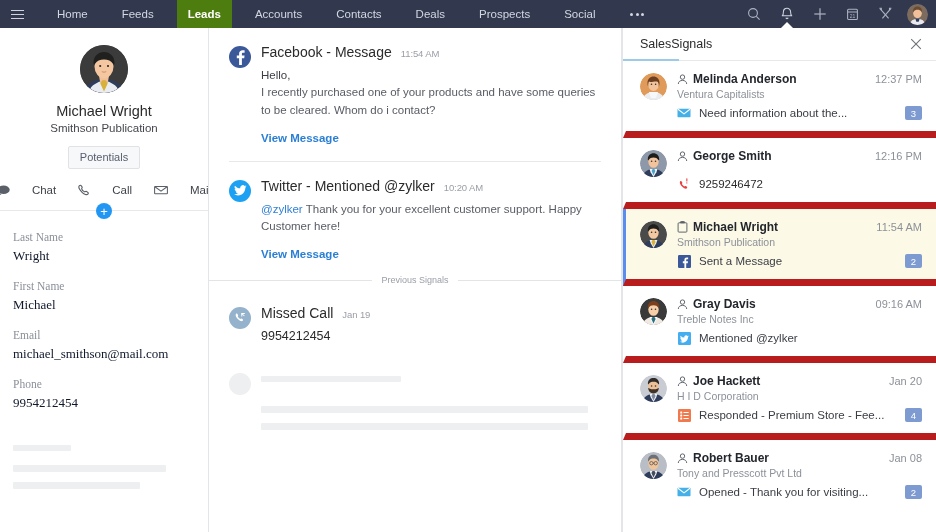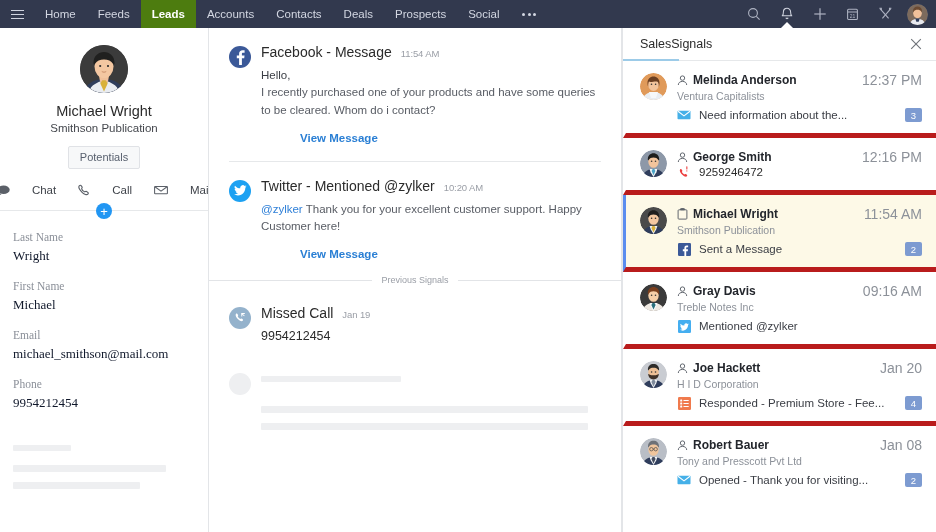--- a/index.html
+++ b/index.html
@@ -11,20 +11,21 @@
   }
   #app { position: relative; width: 936px; height: 532px; }
 
   
   .topnav {
     position: absolute; top: 0; left: 0;
     width: 936px; height: 28px;
     background: #32394e;
     display: flex; align-items: center;
     z-index: 50;
+    gap: 12px;
   }
   .hamburger {
     width: 34px; height: 28px;
     display: flex; flex-direction: column;
     align-items: center; justify-content: center; gap: 3px;
     cursor: pointer;
   }
   .hamburger span { display: block; width: 13px; height: 1px; background: #cfd3de; }
   .navitem {
     height: 28px; padding: 0 11px;
@@ -141,21 +142,21 @@
   .sig-icon.call { background: #94b2cc; }
   .sig-body { flex: 1; min-width: 0; }
   .sig-head { display: flex; align-items: baseline; gap: 9px; }
   .sig-title { font-size: 14px; color: #2b2b2b; }
   .sig-time { font-size: 9.5px; color: #9a9ea6; letter-spacing: -0.1px; }
   .sig-text { margin-top: 7px; font-size: 11.5px; color: #585c64; line-height: 1.5; }
   .sig-text .bold { color: #3b3e45; }
   .sig-text .handle { color: #3080d8; margin-top: 23px; }
   .sig-link {
     margin-top: 13px; font-size: 11.5px; color: #2a7fd4;
-    cursor: pointer; font-weight: bold; margin-left: 39px;
+    cursor: pointer; font-weight: bold;
   }
   .sig-phone { margin-top: 8px; font-size: 12.5px; color: #2b2b2b; }
   .sep-line { margin: 17px 20px 0 20px; border-top: 1px solid #e6e8ea; }
   .prev-divider {
     margin: 15px 0 0 0; position: relative;
     display: flex; align-items: center; justify-content: center;
   }
   .prev-divider:before, .prev-divider:after {
     content: ""; flex: 1; height: 1px; background: #e2e4e7;
   }
@@ -177,38 +178,38 @@
   }
   .rp-title { font-size: 12.5px; color: #2b2b2b; flex: 1; }
   .rp-close { cursor: pointer; display: flex; align-items: center; }
   .rp-accent {
     position: absolute; left: 0; bottom: -1px;
     width: 56px; height: 2px; background: #9ccbe8;
   }
   .rp-list { height: 470px; overflow: hidden; }
   .rp-row {
     display: flex; padding: 11px 14px 11px 14px;
-    border-bottom: 5px solid #b91c1c;
+    border-bottom: 7px solid #b91c1c;
     cursor: pointer; position: relative;
     border-left: 3px solid transparent;
   }
   .rp-row.selected {
     background: #fdf9e7;
     border-left: 3px solid #5b8def;
   }
   .rp-av {
     width: 27px; height: 27px; border-radius: 50%;
     flex: 0 0 27px; margin-right: 10px; overflow: hidden;
     margin-top: 1px;
   }
   .rp-main { flex: 1; min-width: 0; }
   .rp-line1 { display: flex; align-items: center; }
   .rp-type-icon { margin-right: 5px; display: flex; align-items: center; }
   .rp-name { font-size: 12px; font-weight: bold; color: #23262c; }
-  .rp-time { font-size: 14px; color: #8c9199; margin-left: auto; white-space: nowrap; padding-left: 6px; }
+  .rp-time { font-size: 11px; color: #8c9199; margin-left: auto; white-space: nowrap; padding-left: 6px; }
   .rp-org { font-size: 10.5px; color: #8c9199; margin-top: 2px; padding-left: 0px; }
   .rp-line3 { display: flex; align-items: center; margin-top: 6px; }
   .rp-ch-icon {
     width: 14px; height: 14px; flex: 0 0 14px; margin-right: 8px;
     display: flex; align-items: center; justify-content: center;
   }
   .rp-msg {
     font-size: 11.5px; color: #3a3d44;
     overflow: hidden; text-overflow: ellipsis; white-space: nowrap;
   }
@@ -513,21 +514,21 @@
           <div class="rp-line1">
             <span class="rp-type-icon">
               <svg width="11" height="11" viewBox="0 0 11 11" fill="none" stroke="#5a5f67" stroke-width="0.95">
                 <circle cx="5.5" cy="3.1" r="2.2"></circle>
                 <path d="M1.3 10c0-2.3 1.9-3.6 4.2-3.6s4.2 1.3 4.2 3.6"></path>
               </svg>
             </span>
             <span class="rp-name">George Smith</span>
             <span class="rp-time">12:16 PM</span>
           </div>
-          <div class="rp-line3" style="margin-top:0;">
+          <div class="rp-line3" style="margin-top:14px;">
             <span class="rp-ch-icon">
               <svg width="13" height="12" viewBox="0 0 13 12" fill="#ec3f3f">
                 <path d="M2.1 3.4c.9-.8 1.6.1 2.2 1.1.35.6-.5 1.05-.3 1.55.25.8 1.5 2.05 2.3 2.3.5.2.95-.65 1.55-.3 1 .6 1.9 1.3 1.1 2.2-.9 1.05-2.9.25-4.65-1.5C2.55 7 1.2 4.45 2.1 3.4z"></path>
                 <rect x="8.3" y="0.3" width="1.1" height="3.1" rx="0.5"></rect>
                 <rect x="8.3" y="4.3" width="1.1" height="1.1" rx="0.5"></rect>
               </svg>
             </span>
             <span class="rp-msg red">9259246472</span>
           </div>
         </div>

